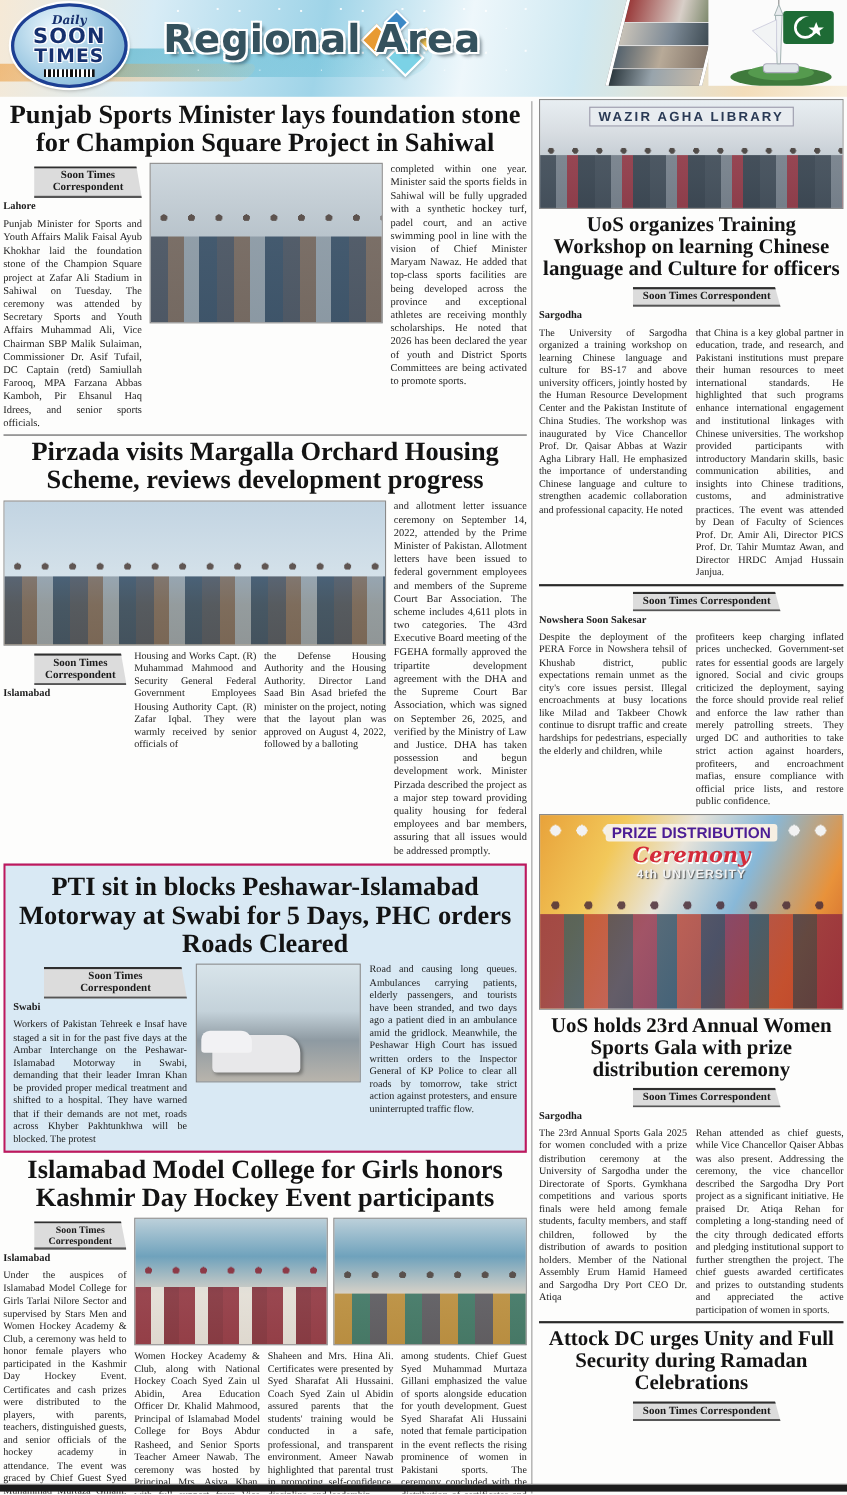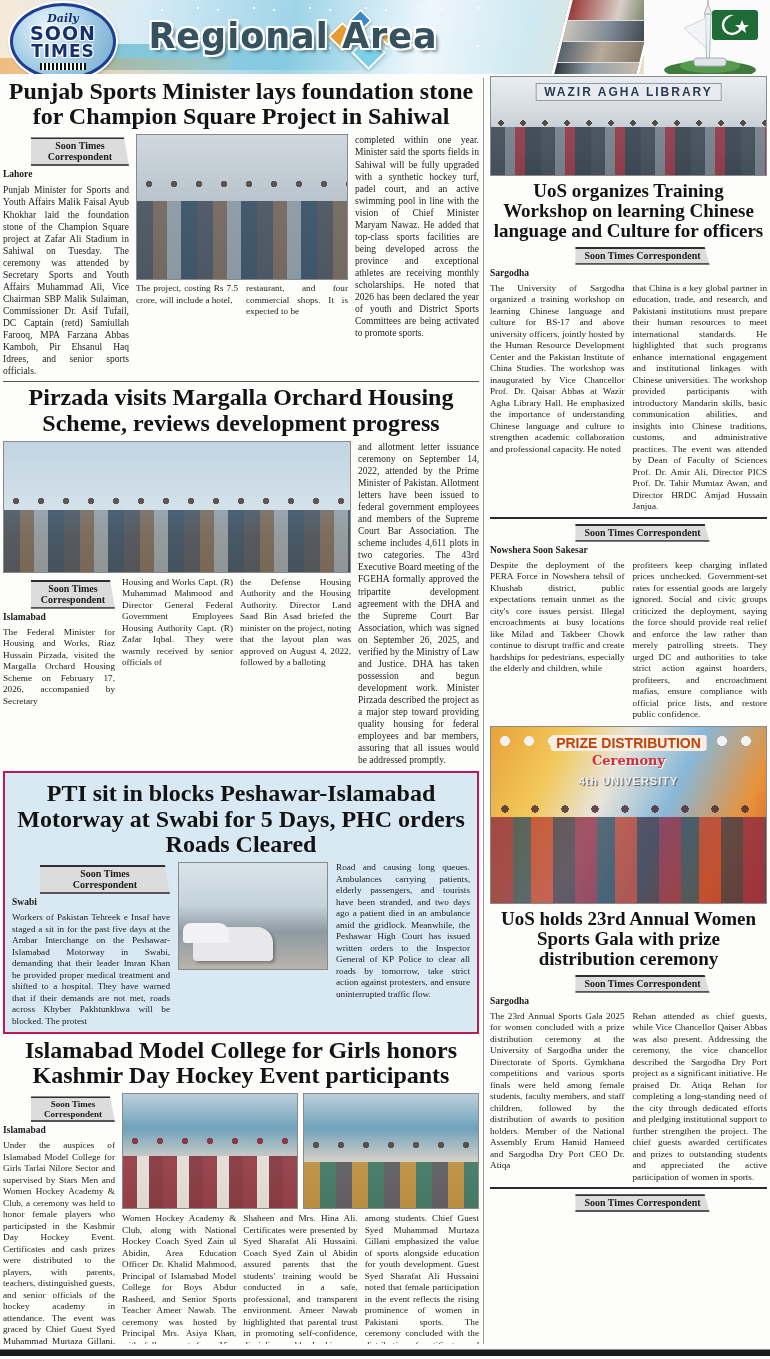--- a/index.html
+++ b/index.html
@@ -1,20 +1,20 @@
 <!DOCTYPE html>
 <html><head>
 <meta charset="utf-8">
 <style>
   html,body{margin:0;padding:0;background:#e8e8e8;}
   .page{position:relative;width:770px;height:1359px;background:#fdfdfc;margin:0 auto;
         font-family:"Liberation Serif", serif;color:#1b1b1b;overflow:hidden;}
 
   
-  .masthead{position:relative;height:74px;overflow:hidden;
+  .masthead{position:relative;height:88px;overflow:hidden;
     background:linear-gradient(100deg,#f6e9d6 0%,#d8ecf6 18%,#9fd4e8 38%,#eef7fb 55%,#cfe9f2 68%,#f3ddba 88%,#f8efdd 100%);}
   .ribbon{position:absolute;transform:skewX(-35deg);}
   .ribbon.teal{left:90px;top:44px;width:300px;height:26px;
     background:linear-gradient(90deg,rgba(42,160,190,.55),rgba(120,210,230,.15));border-radius:20px;}
   .ribbon.orange{left:-30px;top:58px;width:260px;height:16px;
     background:linear-gradient(90deg,rgba(235,150,50,.6),rgba(245,200,120,.1));border-radius:14px;}
   .stars{position:absolute;left:150px;top:0;width:330px;height:78px;opacity:.9;
     background-image:radial-gradient(circle 1.6px at 12px 10px,#fff 60%,transparent 62%),
       radial-gradient(circle 1.1px at 30px 26px,#fff 60%,transparent 62%),
       radial-gradient(circle 1.9px at 48px 8px,#fff 60%,transparent 62%);
@@ -85,23 +85,23 @@
   .ph-margalla{background:linear-gradient(#c2d4e2 0%,#d5e2ea 55%,#c9b794 72%,#b49a72 100%);}
   .ph-swabi{background:linear-gradient(#d8e4ea 0%,#c4d2da 40%,#8e9aa2 65%,#b8b4ac 100%);}
   .ph-imcg{background:linear-gradient(#bcd0da 0%,#6fa2bc 30%,#d8d2c8 60%,#b8aa9a 100%);}
   .ph-library{background:linear-gradient(#e8eef2 0%,#d8dde2 30%,#b8c2ca 70%,#98a2aa 100%);}
   .ph-prize{background:linear-gradient(115deg,#e8a23a 0%,#f2c85a 22%,#e8e4da 40%,#88b8d8 60%,#e8923a 82%,#c85a2a 100%);}
 
   .lib-sign{position:absolute;top:6px;left:50%;transform:translateX(-50%);
     background:#e8ecf0;border:1px solid #99a;padding:1px 8px;font-family:"Liberation Sans",sans-serif;
     font-weight:bold;font-size:12px;letter-spacing:2px;color:#2a3a55;white-space:nowrap;}
   .prize-t1{position:absolute;top:8px;left:50%;transform:translateX(-50%);font-family:"Liberation Sans",sans-serif;
-    font-weight:bold;font-size:14px;color:#c2410c;background:#f6efe2;padding:0 6px;border-radius:3px;white-space:nowrap;}
+    font-weight:bold;font-size:14px;color:#4c1d95;background:#f6efe2;padding:0 6px;border-radius:3px;white-space:nowrap;}
   .prize-t2{position:absolute;top:26px;left:50%;transform:translateX(-50%);
-    font-family:"DejaVu Serif",serif;font-weight:bold;font-size:13px;color:#d42a3a;
+    font-family:"DejaVu Serif",serif;font-style:italic;font-weight:bold;font-size:19px;color:#d42a3a;
     text-shadow:1px 1px 0 #fff;white-space:nowrap;}
   .prize-t3{position:absolute;top:48px;left:50%;transform:translateX(-50%);font-family:"Liberation Sans",sans-serif;
     font-weight:bold;font-size:11px;color:#f2f2f2;text-shadow:1px 1px 1px #555;letter-spacing:1px;white-space:nowrap;}
   .prize-logos{position:absolute;top:6px;left:6px;width:70px;height:16px;
     background-image:radial-gradient(circle 7px at 8px 8px,#f2f2f2 70%,transparent 72%);background-size:24px 16px;}
   .prize-logos.right{left:auto;right:6px;}
 
   .caption-cols{display:flex;gap:8px;margin-top:3px;}
   .caption-cols > div{flex:1;}
 
@@ -192,46 +192,41 @@
           <div class="a1-c1">
             <div class="byline-wrap"><span class="byline-box">Soon Times Correspondent</span></div>
             <div class="dateline">Lahore</div>
             <div class="body-text">Punjab Minister for Sports and Youth Affairs Malik Faisal Ayub Khokhar laid the foundation stone of the Champion Square project at Zafar Ali Stadium in Sahiwal on Tuesday. The ceremony was attended by Secretary Sports and Youth Affairs Muhammad Ali, Vice Chairman SBP Malik Sulaiman, Commissioner Dr. Asif Tufail, DC Captain (retd) Samiullah Farooq, MPA Farzana Abbas Kamboh, Pir Ehsanul Haq Idrees, and senior sports officials.</div>
           </div>
           <div class="a1-mid">
             <div class="photo ph-sahiwal" style="height:146px;">
               <div class="crowdheads" style="top:42px;"></div>
               <div class="crowdbodies" style="height:78px;"></div>
             </div>
-            <div class="caption-cols">
-              <div class="body-sm">The project, costing Rs 7.5 crore, will include a hotel,</div>
-              <div class="body-sm">restaurant, and four commercial shops. It is expected to be</div>
-            </div>
           </div>
           <div class="a1-c2 body-text">completed within one year. Minister said the sports fields in Sahiwal will be fully upgraded with a synthetic hockey turf, padel court, and an active swimming pool in line with the vision of Chief Minister Maryam Nawaz. He added that top-class sports facilities are being developed across the province and exceptional athletes are receiving monthly scholarships. He noted that 2026 has been declared the year of youth and District Sports Committees are being activated to promote sports.</div>
         </div>
       </div>
 
       <hr class="rule">
 
       <div class="article">
         <div class="headline hl-xl">Pirzada visits Margalla Orchard Housing Scheme, reviews development progress</div>
         <div class="a2-body">
           <div class="a2-left">
             <div class="photo ph-margalla" style="height:132px;">
               <div class="crowdheads" style="top:52px;"></div>
               <div class="crowdbodies" style="height:62px;"></div>
             </div>
             <div class="a2-cols">
               <div class="a2-ca">
                 <div class="byline-wrap"><span class="byline-box">Soon Times Correspondent</span></div>
                 <div class="dateline">Islamabad</div>
-                <div class="body-sm">The Federal Minister for Housing and Works, Riaz Hussain Pirzada, visited the Margalla Orchard Housing Scheme on February 17, 2026, accompanied by Secretary</div>
               </div>
-              <div class="a2-cb body-sm">Housing and Works Capt. (R) Muhammad Mahmood and Director General Federal Government Employees Housing Authority Capt. (R) Zafar Iqbal. They were warmly received by senior officials of</div>
+              <div class="a2-cb body-sm">Housing and Works Capt. (R) Muhammad Mahmood and Security General Federal Government Employees Housing Authority Capt. (R) Zafar Iqbal. They were warmly received by senior officials of</div>
               <div class="a2-cc body-sm">the Defense Housing Authority and the Housing Authority. Director Land Saad Bin Asad briefed the minister on the project, noting that the layout plan was approved on August 4, 2022, followed by a balloting</div>
             </div>
           </div>
           <div class="a2-right body-text">and allotment letter issuance ceremony on September 14, 2022, attended by the Prime Minister of Pakistan. Allotment letters have been issued to federal government employees and members of the Supreme Court Bar Association. The scheme includes 4,611 plots in two categories. The 43rd Executive Board meeting of the FGEHA formally approved the tripartite development agreement with the DHA and the Supreme Court Bar Association, which was signed on September 26, 2025, and verified by the Ministry of Law and Justice. DHA has taken possession and begun development work. Minister Pirzada described the project as a major step toward providing quality housing for federal employees and bar members, assuring that all issues would be addressed promptly.</div>
         </div>
       </div>
 
       <div class="a3">
         <div class="headline hl-xl">PTI sit in blocks Peshawar-Islamabad Motorway at Swabi for 5 Days, PHC orders Roads Cleared</div>
         <div class="a3-body">
@@ -325,20 +320,21 @@
         <div class="dateline">Sargodha</div>
         <div class="r-cols">
           <div class="body-sm">The 23rd Annual Sports Gala 2025 for women concluded with a prize distribution ceremony at the University of Sargodha under the Directorate of Sports. Gymkhana competitions and various sports finals were held among female students, faculty members, and staff children, followed by the distribution of awards to position holders. Member of the National Assembly Erum Hamid Hameed and Sargodha Dry Port CEO Dr. Atiqa</div>
           <div class="body-sm">Rehan attended as chief guests, while Vice Chancellor Qaiser Abbas was also present. Addressing the ceremony, the vice chancellor described the Sargodha Dry Port project as a significant initiative. He praised Dr. Atiqa Rehan for completing a long-standing need of the city through dedicated efforts and pledging institutional support to further strengthen the project. The chief guests awarded certificates and prizes to outstanding students and appreciated the active participation of women in sports.</div>
         </div>
       </div>
 
       <hr class="rule-dark">
 
       <div class="article">
+        <div class="headline hl-r">Attock DC urges Unity and Full Security during Ramadan Celebrations</div>
         <div class="byline-wrap"><span class="byline-box">Soon Times Correspondent</span></div>
 
       </div>
 
     </div>
   </div>
 
   <div class="footer-bar"></div>
 </div>
 

